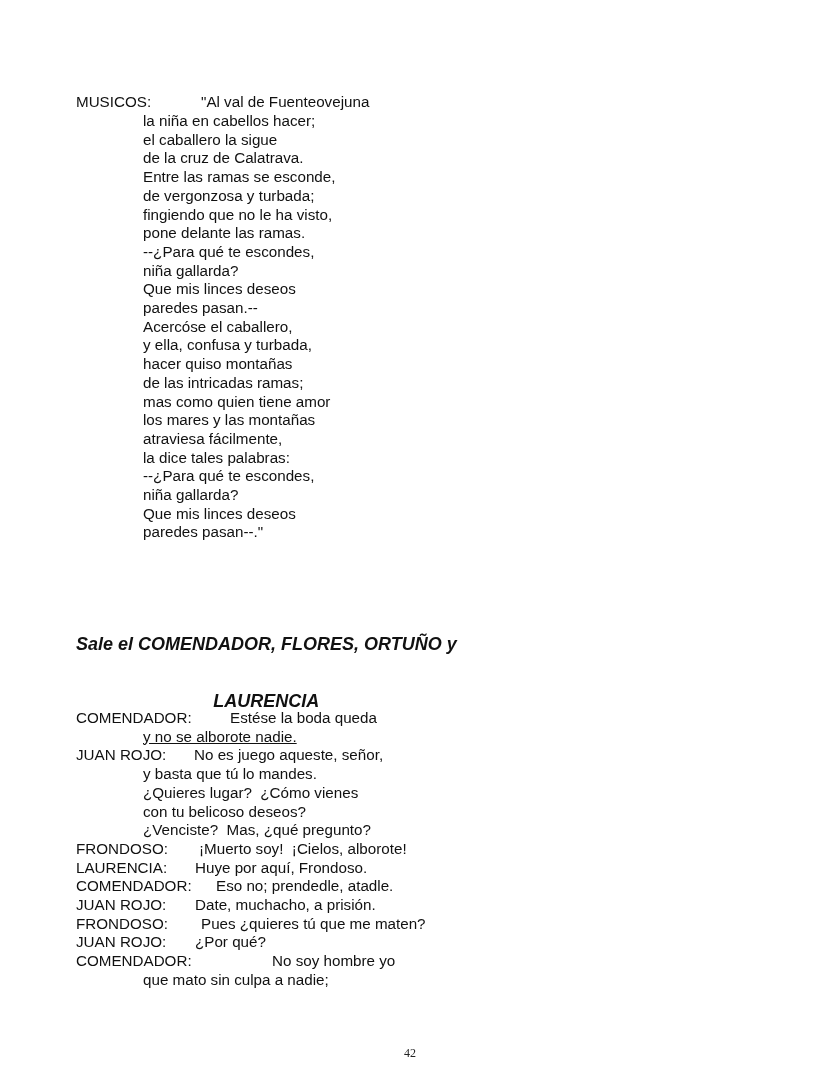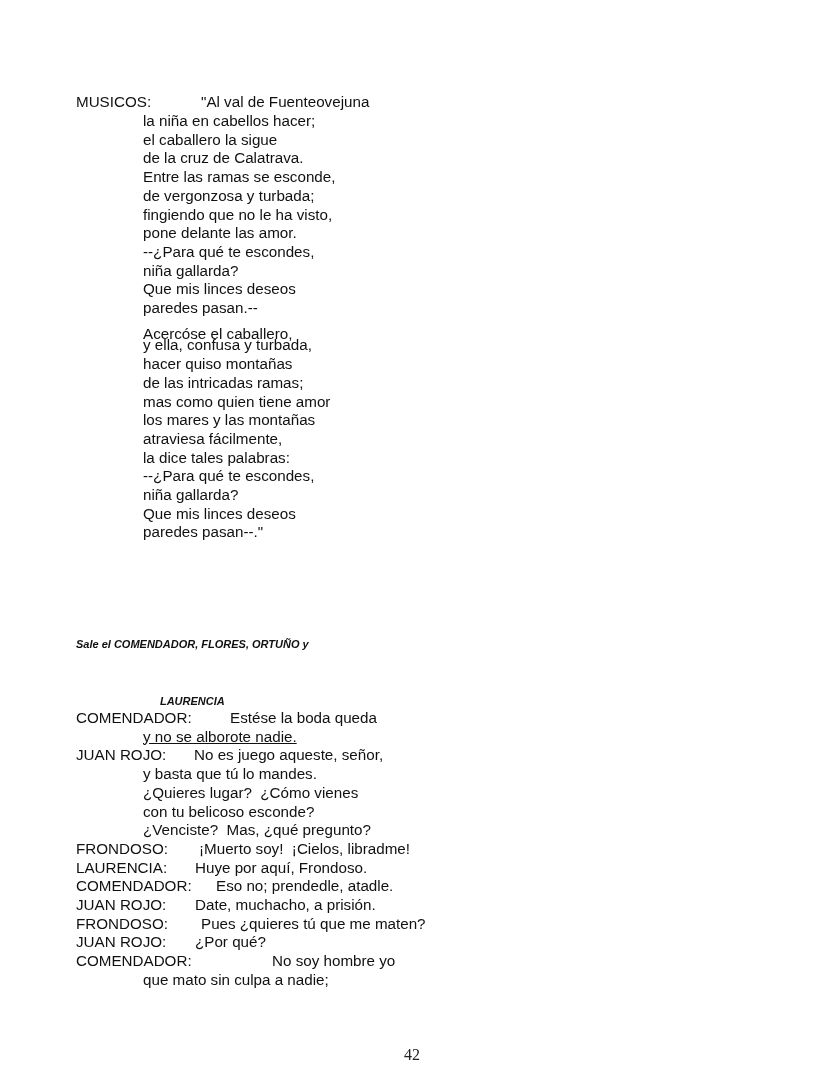--- a/index.html
+++ b/index.html
@@ -2,46 +2,46 @@
 <html><head>
   <meta charset="utf-8">
   <style>
     html, body { margin: 0; padding: 0; background: #ffffff; }
     body { width: 828px; height: 1071px; position: relative; overflow: hidden;
            font-family: "Liberation Sans", sans-serif; color: #111111; }
     .page { position: absolute; left: 0; top: 0; width: 828px; height: 1071px; text-align: center; }
     .line { position: absolute; font-size: 15.2px; line-height: 18.7px; white-space: pre; }
     .speaker { position: absolute; left: 76px; }
     .verse { position: absolute; left: 143px; }
-    .stage { position: absolute; left: 76px; font-size: 11px; line-height: 19px;
+    .stage { position: absolute; left: 76px; font-size: 18px; line-height: 19px;
              font-weight: bold; font-style: italic; white-space: pre; }
     .pagenum { position: absolute; left: 404px; top: 1046px; font-family: "Liberation Serif", serif;
-               font-size: 16px; color: #222; }
+               font-size: 12px; color: #222; }
   </style>
 </head>
 <body>
 
 <div class="page">
 
   <div>
     <div class="line speaker" style="top:93px;">MUSICOS:</div>
     <div class="line" style="top:93px; left:201px;">"Al val de Fuenteovejuna</div>
     <div id="song-lines">
         <div class="line verse" style="top: 112px;">la niña en cabellos hacer;</div>
         <div class="line verse" style="top: 130.7px;">el caballero la sigue</div>
         <div class="line verse" style="top: 149.4px;">de la cruz de Calatrava.</div>
         <div class="line verse" style="top: 168.1px;">Entre las ramas se esconde,</div>
         <div class="line verse" style="top: 186.8px;">de vergonzosa y turbada;</div>
         <div class="line verse" style="top: 205.5px;">fingiendo que no le ha visto,</div>
-        <div class="line verse" style="top: 224.2px;">pone delante las amor.</div>
+        <div class="line verse" style="top: 224.2px;">pone delante las ramas.</div>
         <div class="line verse" style="top: 242.9px;">--¿Para qué te escondes,</div>
         <div class="line verse" style="top: 261.6px;">niña gallarda?</div>
         <div class="line verse" style="top: 280.3px;">Que mis linces deseos</div>
         <div class="line verse" style="top: 299px;">paredes pasan.--</div>
-        <div class="line verse" style="top: 317.7px; margin-top: 7px;">Acercóse el caballero,</div>
+        <div class="line verse" style="top: 317.7px;">Acercóse el caballero,</div>
         <div class="line verse" style="top: 336.4px;">y ella, confusa y turbada,</div>
         <div class="line verse" style="top: 355.1px;">hacer quiso montañas</div>
         <div class="line verse" style="top: 373.8px;">de las intricadas ramas;</div>
         <div class="line verse" style="top: 392.5px;">mas como quien tiene amor</div>
         <div class="line verse" style="top: 411.2px;">los mares y las montañas</div>
         <div class="line verse" style="top: 429.9px;">atraviesa fácilmente,</div>
         <div class="line verse" style="top: 448.6px;">la dice tales palabras:</div>
         <div class="line verse" style="top: 467.3px;">--¿Para qué te escondes,</div>
         <div class="line verse" style="top: 486px;">niña gallarda?</div>
         <div class="line verse" style="top: 504.7px;">Que mis linces deseos</div>
@@ -66,28 +66,28 @@
         <div class="line speaker" style="top: 746.4px;">JUAN ROJO:</div>
         <div class="line" style="top: 746.4px; left: 194px;">No es juego aqueste, señor,</div>
       </div>
       <div>
         <div class="line" style="top: 765.1px; left: 143px;">y basta que tú lo mandes.</div>
       </div>
       <div>
         <div class="line" style="top: 783.8px; left: 143px;">¿Quieres lugar?  ¿Cómo vienes</div>
       </div>
       <div>
-        <div class="line" style="top: 802.5px; left: 143px;">con tu belicoso esconde?</div>
+        <div class="line" style="top: 802.5px; left: 143px;">con tu belicoso deseos?</div>
       </div>
       <div>
         <div class="line" style="top: 821.2px; left: 143px;">¿Venciste?  Mas, ¿qué pregunto?</div>
       </div>
       <div>
         <div class="line speaker" style="top: 839.9px;">FRONDOSO:</div>
-        <div class="line" style="top: 839.9px; left: 199px;">¡Muerto soy!  ¡Cielos, libradme!</div>
+        <div class="line" style="top: 839.9px; left: 199px;">¡Muerto soy!  ¡Cielos, alborote!</div>
       </div>
       <div>
         <div class="line speaker" style="top: 858.6px;">LAURENCIA:</div>
         <div class="line" style="top: 858.6px; left: 195px;">Huye por aquí, Frondoso.</div>
       </div>
       <div>
         <div class="line speaker" style="top: 877.3px;">COMENDADOR:</div>
         <div class="line" style="top: 877.3px; left: 216px;">Eso no; prendedle, atadle.</div>
       </div>
       <div>

